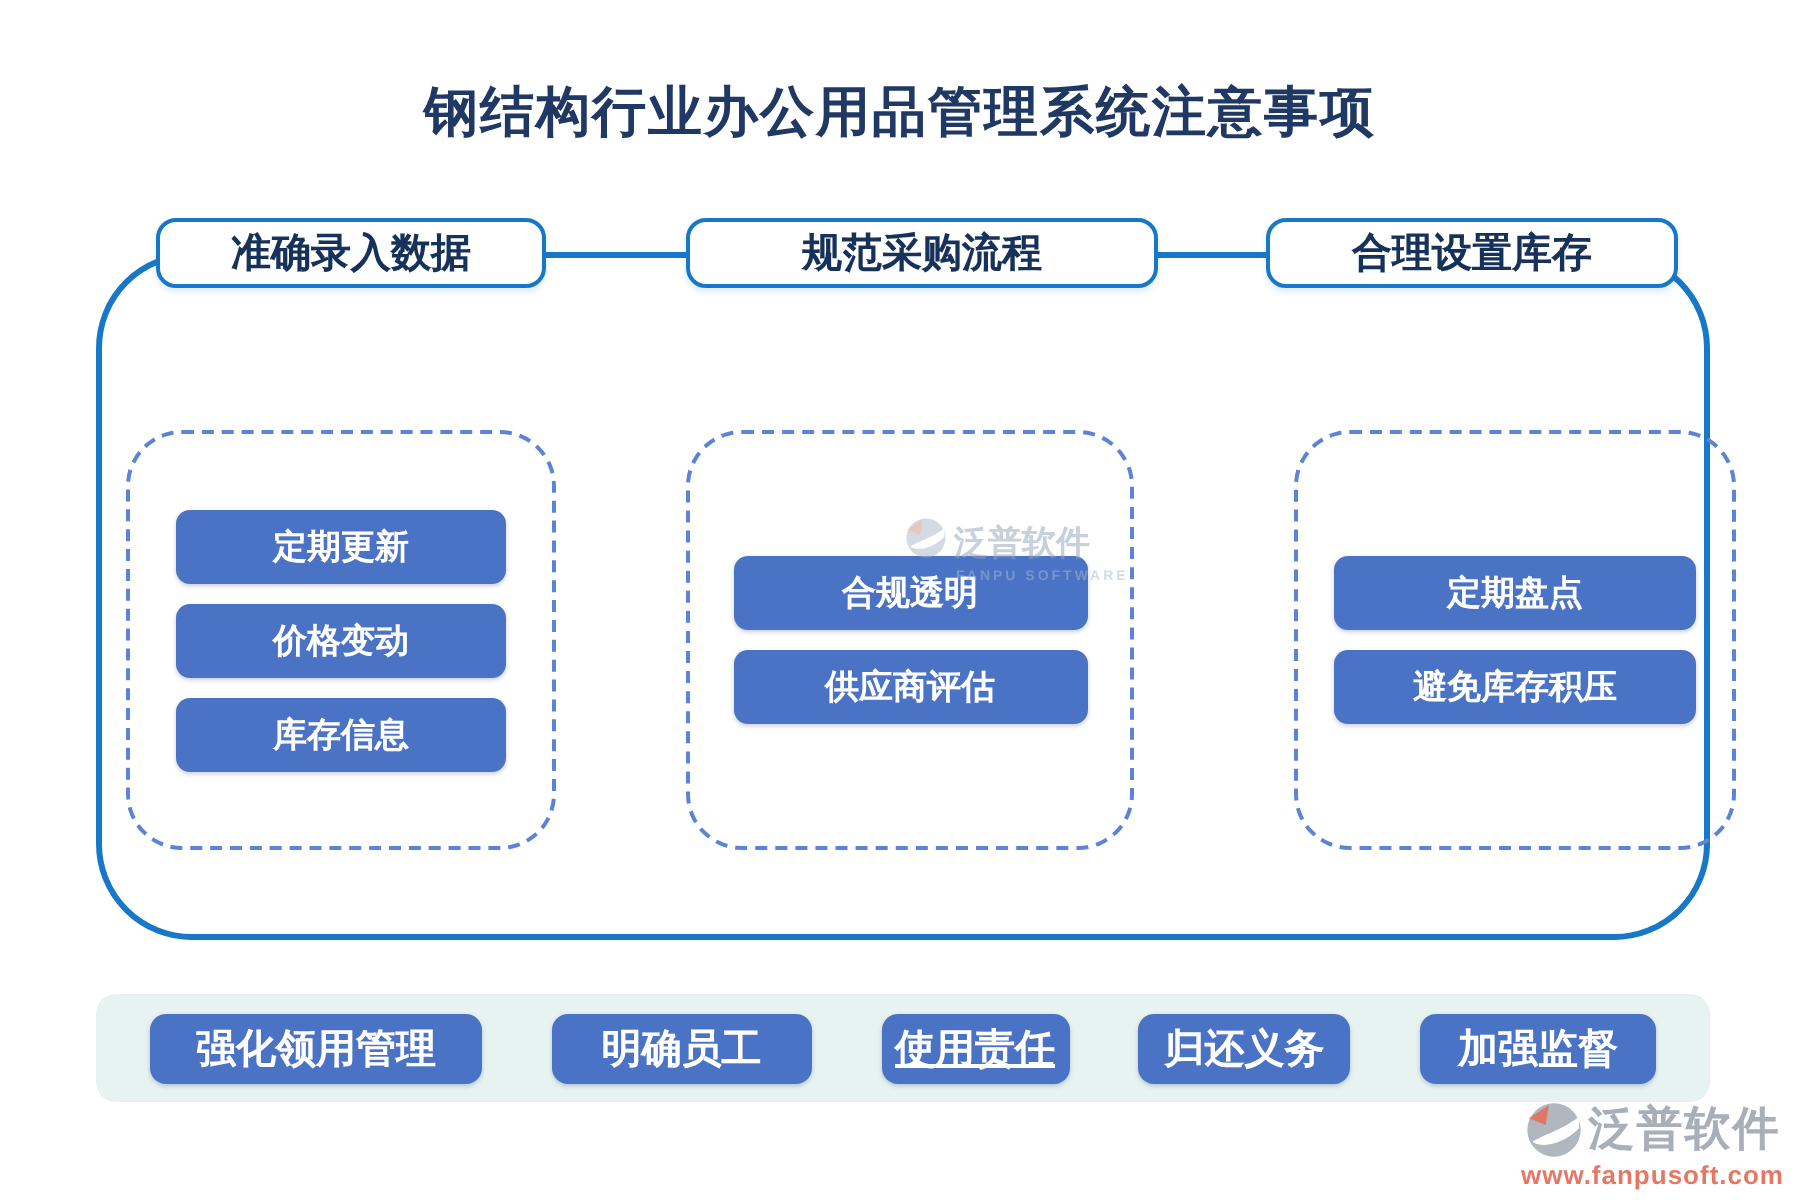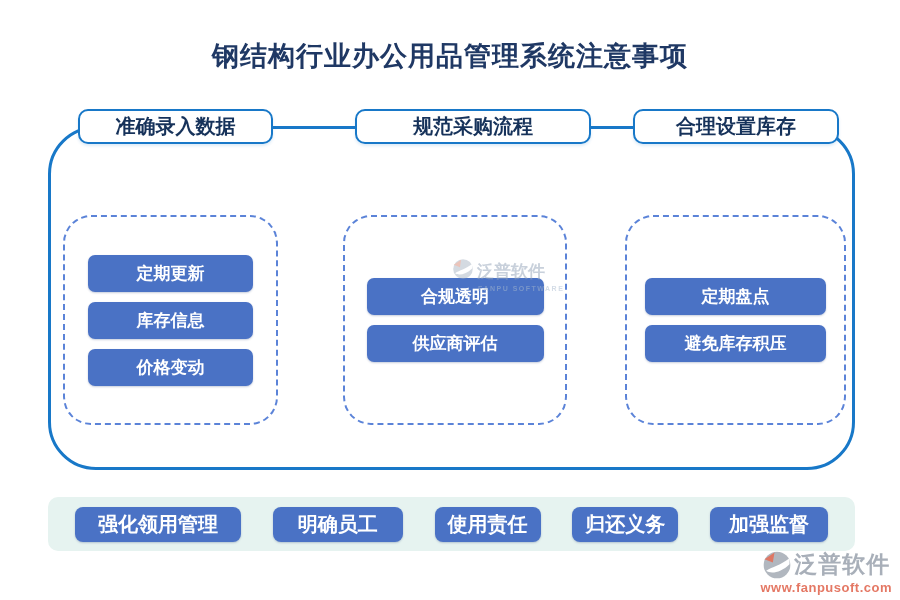--- a/index.html
+++ b/index.html
@@ -13,30 +13,30 @@
   
   .container { position: absolute; left: 48px; top: 126px; width: 807px; height: 344px;
                border: 3px solid #1878c8; border-radius: 48px; background: #ffffff; }
 
   .tab { position: absolute; top: 109px; height: 35px; z-index: 3;
          background: #ffffff; border: 2.5px solid #1878c8; border-radius: 10px;
          display: flex; align-items: center; justify-content: center;
          font-size: 20px; font-weight: bold; color: #16325a;
          box-shadow: 0 2px 3px rgba(24,120,200,0.15); }
   .tab1 { left: 78px;  width: 195px; }
-  .tab2 { left: 355px; width: 236px; }
+  .tab2 { left: 343px; width: 236px; }
   .tab3 { left: 633px; width: 206px; }
 
   .dashed-box { position: absolute; top: 215px; height: 210px; z-index: 2;
                 border: 2px dashed #5b83d8; border-radius: 28px;
                 display: flex; flex-direction: column; align-items: center;
                 justify-content: center; gap: 10px; }
   .box1 { left: 63px;  width: 215px; }
   .box2 { left: 343px; width: 224px; }
-  .box3 { left: 625px; width: 221px; }
+  .box3 { left: 647px; width: 221px; }
 
   .pill { height: 37px; background: #4a72c5; border-radius: 7px; color: #ffffff;
           font-size: 17px; font-weight: bold; display: flex; align-items: center;
           justify-content: center; box-shadow: 0 1px 2px rgba(30,60,120,0.25); }
   .box1 .pill { width: 165px; }
   .box2 .pill { width: 177px; }
   .box3 .pill { width: 181px; }
 
   .watermark { position: absolute; left: 452px; top: 258px; z-index: 4; opacity: 0.5;
                display: flex; flex-direction: column; align-items: flex-start; pointer-events: none; }
@@ -44,21 +44,21 @@
             font-size: 17px; font-weight: bold; }
   .wm-sub { font-size: 7px; color: #a9bace; letter-spacing: 1.5px; margin-left: 26px; font-weight: bold; }
 
   .footer-bar { position: absolute; left: 48px; top: 497px; width: 807px; height: 54px;
                 background: #e6f3f0; border-radius: 10px;
                 display: flex; align-items: center; justify-content: space-between;
                 padding: 0 27px; }
   .footer-pill { height: 35px; background: #4a72c5; border-radius: 8px; color: #ffffff;
                  font-size: 20px; font-weight: bold; display: flex; align-items: center;
                  justify-content: center; box-shadow: 0 1px 2px rgba(30,60,120,0.25); }
-  .fp1 { width: 166px; } .fp2 { width: 130px; } .fp3 { width: 106px; }
+  .fp1 { width: 166px; } .fp2 { width: 130px; } .fp3 { width: 94px; text-decoration: underline; }
   .fp4 { width: 106px; } .fp5 { width: 118px; }
 
   .logo { position: absolute; right: 8px; top: 549px; opacity: 0.85;
           display: flex; flex-direction: column; align-items: center; }
   .logo-row { display: flex; align-items: center; gap: 2px; }
   .logo-name { font-size: 23px; font-weight: bold; color: #9aa2ad; letter-spacing: 1px; }
   .logo-url { font-size: 13px; font-weight: bold; color: #e0614a; letter-spacing: 0.5px;
               cursor: pointer; }
 </style>
 </head>
@@ -69,22 +69,22 @@
   <h1 class="title">钢结构行业办公用品管理系统注意事项</h1>
 
   <div class="container"></div>
 
   <div class="tab tab1">准确录入数据</div>
   <div class="tab tab2">规范采购流程</div>
   <div class="tab tab3">合理设置库存</div>
 
   <div class="dashed-box box1">
     <div class="pill">定期更新</div>
+    <div class="pill">价格变动</div>
     <div class="pill">库存信息</div>
-    <div class="pill">价格变动</div>
   </div>
 
   <div class="dashed-box box2">
     <div class="pill">合规透明</div>
     <div class="pill">供应商评估</div>
   </div>
 
   <div class="dashed-box box3">
     <div class="pill">定期盘点</div>
     <div class="pill">避免库存积压</div>

